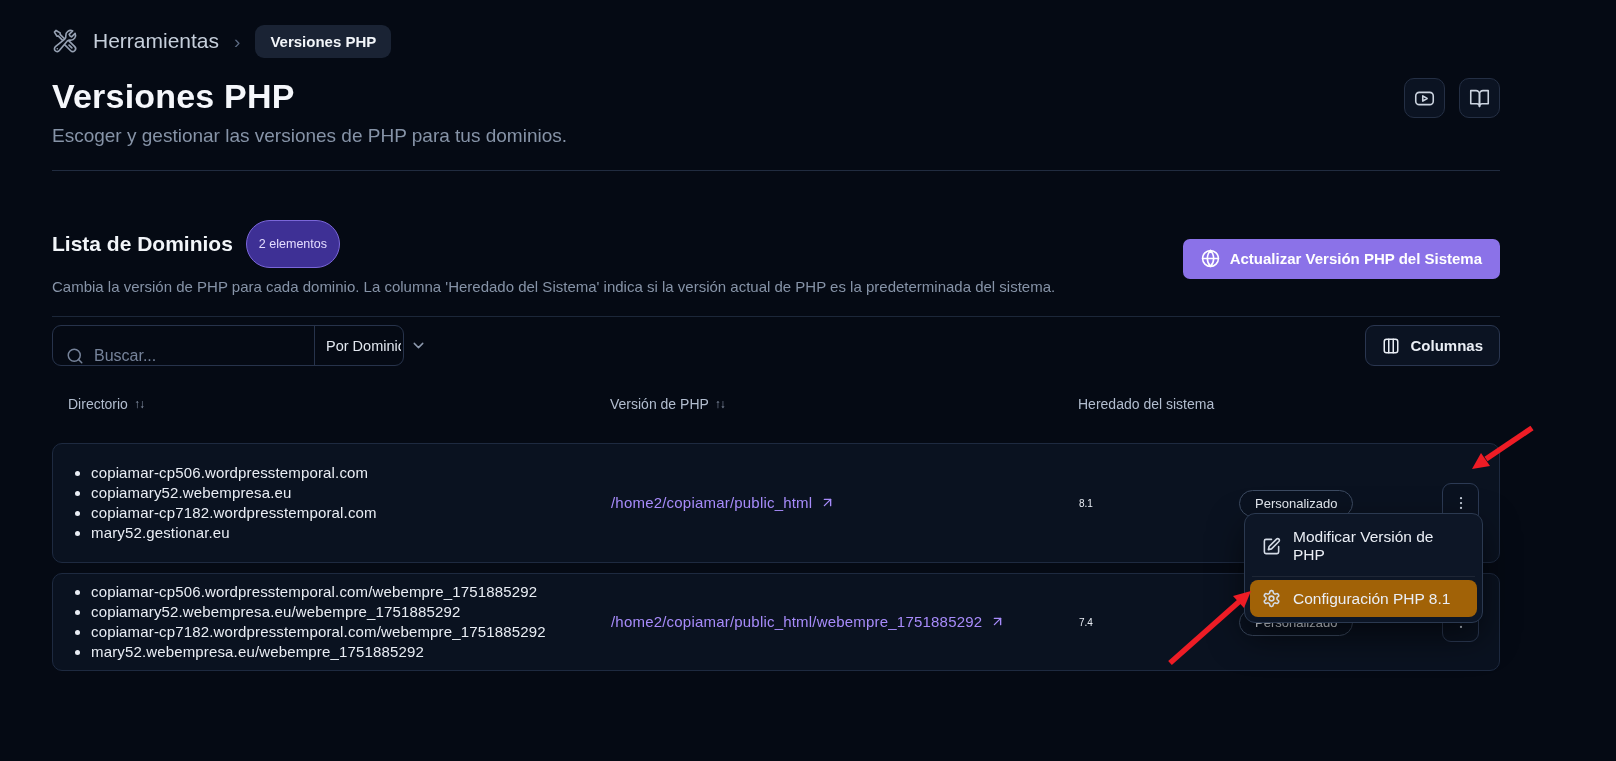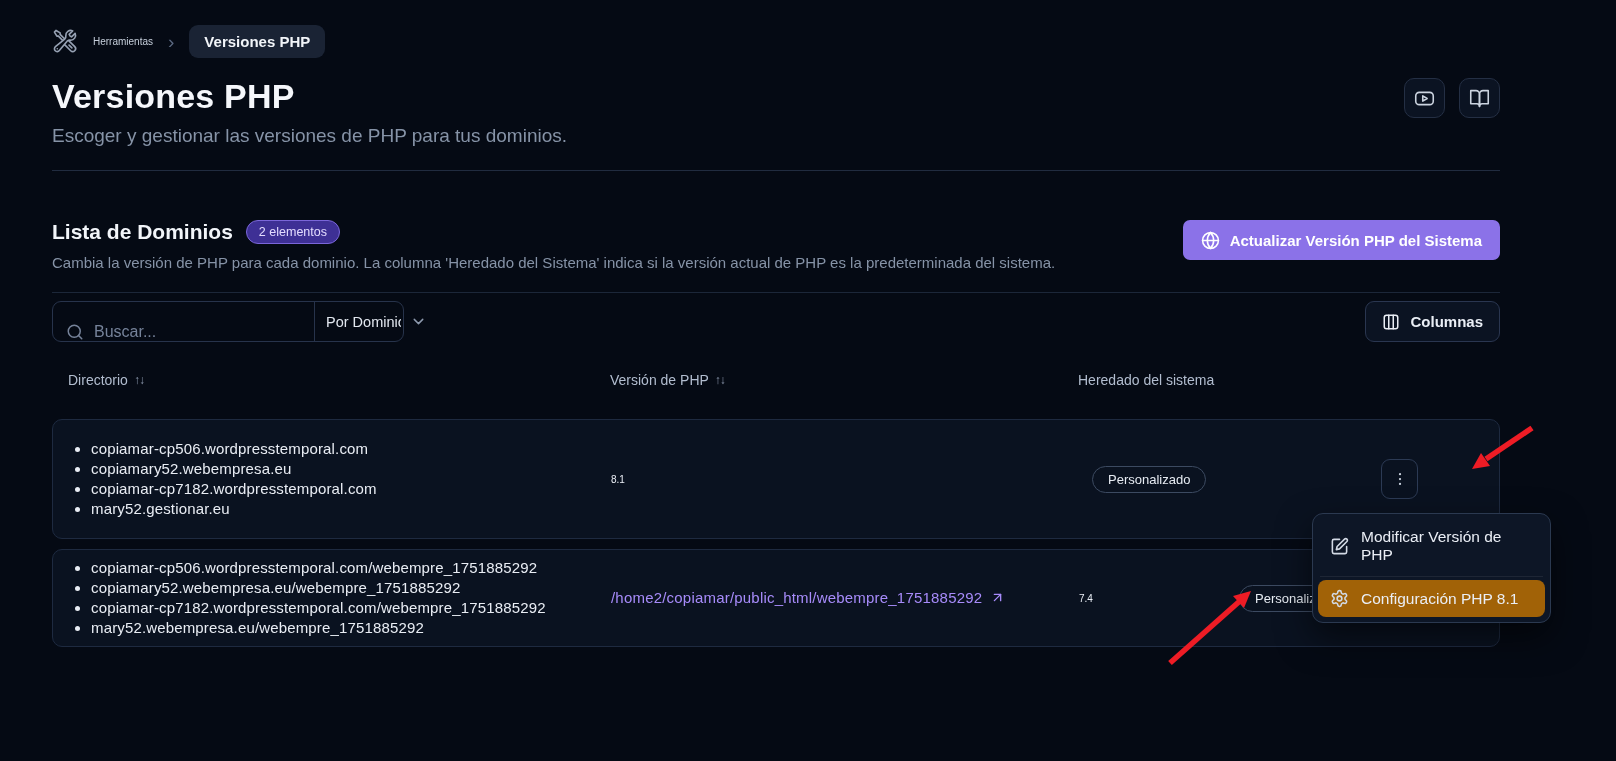--- a/index.html
+++ b/index.html
@@ -8,41 +8,41 @@
     background: #050a14;
     color: #e8edf4;
     font-family: "Liberation Sans", sans-serif;
     position: relative;
   }
   .content { position: absolute; left: 52px; top: 0; width: 1448px; }
 
   
   .breadcrumb { display: flex; align-items: center; gap: 15px; margin-top: 22px; height: 38px; }
   .breadcrumb .tools { color: #96a1b3; display: flex; }
-  .crumb-link { color: #c6cfdb; font-size: 10px; cursor: pointer; }
+  .crumb-link { color: #c6cfdb; font-size: 21px; cursor: pointer; }
   .crumb-sep { color: #5a6880; font-size: 19px; line-height: 1; }
   .crumb-chip { background: #1a2334; color: #f2f5f9; font-size: 15px; font-weight: 700;
     padding: 8px 15px; border-radius: 9px; cursor: pointer; }
 
   
   .page-title { font-size: 34px; font-weight: 700; color: #f5f7fb; margin-top: 17px; letter-spacing: .2px; }
   .page-subtitle { font-size: 19px; color: #8693a7; margin-top: 7px; line-height: 26px; }
   .header-actions { position: absolute; top: 78px; right: 116px; display: flex; gap: 14px; }
   .icon-btn { width: 41px; height: 40px; background: #0b1322; border: 1px solid #242f44;
     border-radius: 10px; display: flex; align-items: center; justify-content: center;
     color: #ccd4e0; cursor: pointer; }
   .divider { height: 1px; background: #212c40; margin-top: 21px; }
   .divider-2 { height: 1px; background: #1c2739; margin-top: 19px; }
 
   
-  .section-head { display: flex; justify-content: space-between; align-items: flex-start; margin-top: 49px; }
+  .section-head { display: flex; justify-content: space-between; align-items: center; margin-top: 49px; }
   .section-title-row { display: flex; align-items: center; gap: 13px; }
   .section-title { font-size: 21px; font-weight: 700; color: #f2f5f9; }
   .count-badge { font-size: 12.5px; color: #e3dcff; background: #3e3095; border: 1px solid #7a66d9;
-    padding: 4px 12px; border-radius: 999px; }
+    padding: 16px 12px; border-radius: 999px; }
   .section-desc { font-size: 15px; color: #8693a7; margin-top: 9px; line-height: 20px; }
   .primary-btn { height: 40px; display: flex; align-items: center; gap: 10px; padding: 0 18px;
     background: #8b72e8; border: none; border-radius: 7px; color: #ffffff; font-size: 15px;
     font-weight: 700; font-family: inherit; cursor: pointer; white-space: nowrap; }
 
   
   .toolbar { display: flex; justify-content: space-between; align-items: center; margin-top: 8px; }
   .search-combo { display: flex; width: 352px; height: 41px; border: 1px solid #27334b; border-radius: 9px; }
   .search-part { flex: 1; display: flex; align-items: flex-end; gap: 10px; padding: 0 13px;
     border-right: 1px solid #27334b; color: #76839a; }
@@ -70,21 +70,21 @@
   .dir-link { display: inline-flex; align-items: center; gap: 8px; color: #a78bfa;
     font-size: 15px; letter-spacing: .2px; cursor: pointer; text-decoration: none; }
   .php-version { font-size: 10px; color: #eaeef5; }
   .pill-badge { display: inline-block; justify-self: start; margin-left: 13px; padding: 5px 15px;
     border: 1px solid #3c4a61; border-radius: 999px; font-size: 13px; color: #e6ebf2; }
   .dots-btn { justify-self: end; margin-right: 4px; width: 37px; height: 40px; background: transparent;
     border: 1px solid #2c3a54; border-radius: 9px; color: #c8d1dd; display: flex;
     align-items: center; justify-content: center; cursor: pointer; }
 
   
-  .context-menu { position: absolute; left: 1312px; top: 513px; width: 239px; background: #0d1626;
+  .context-menu { position: absolute; left: 1244px; top: 513px; width: 239px; background: #0d1626;
     border: 1px solid #2b3950; border-radius: 11px; padding: 5px; z-index: 5;
     box-shadow: 0 14px 34px rgba(0,0,0,.55); }
   .menu-item { display: flex; align-items: center; gap: 12px; padding: 9px 12px; border-radius: 8px;
     font-size: 15.5px; color: #eaeef5; cursor: pointer; }
   .menu-item .mi-icon { color: #d3dae5; display: flex; }
   .menu-item.highlighted { background: #a16207; }
   .menu-sep { height: 1px; background: rgba(255,255,255,.07); margin: 3px 2px; }
 
   
   .arrows { position: absolute; inset: 0; pointer-events: none; z-index: 9; }
@@ -179,20 +179,31 @@
     <div></div>
   </div>
 
   <div class="grid-cols row-card">
     <ul class="domain-list">
       <li>copiamar-cp506.wordpresstemporal.com</li>
       <li>copiamary52.webempresa.eu</li>
       <li>copiamar-cp7182.wordpresstemporal.com</li>
       <li>mary52.gestionar.eu</li>
     </ul>
+    <div>
+      <a class="dir-link">
+        <span>/home2/copiamar/public_html</span>
+        <span>
+          <svg class="ic" width="15" height="15" viewBox="0 0 24 24" fill="none" stroke="currentColor" stroke-width="2.2" stroke-linecap="round" stroke-linejoin="round">
+            <path d="M7 7h10v10"></path>
+              <path d="M7 17 17 7"></path>
+          </svg>
+        </span>
+      </a>
+    </div>
     <div class="php-version">8.1</div>
     <div><span class="pill-badge">Personalizado</span></div>
     <button class="dots-btn">
       <span>
         <svg class="ic" width="18" height="18" viewBox="0 0 24 24" fill="currentColor" stroke="none">
           <circle cx="12" cy="5.5" r="1.5"></circle>
             <circle cx="12" cy="12" r="1.5"></circle>
             <circle cx="12" cy="18.5" r="1.5"></circle>
         </svg>
       </span>

